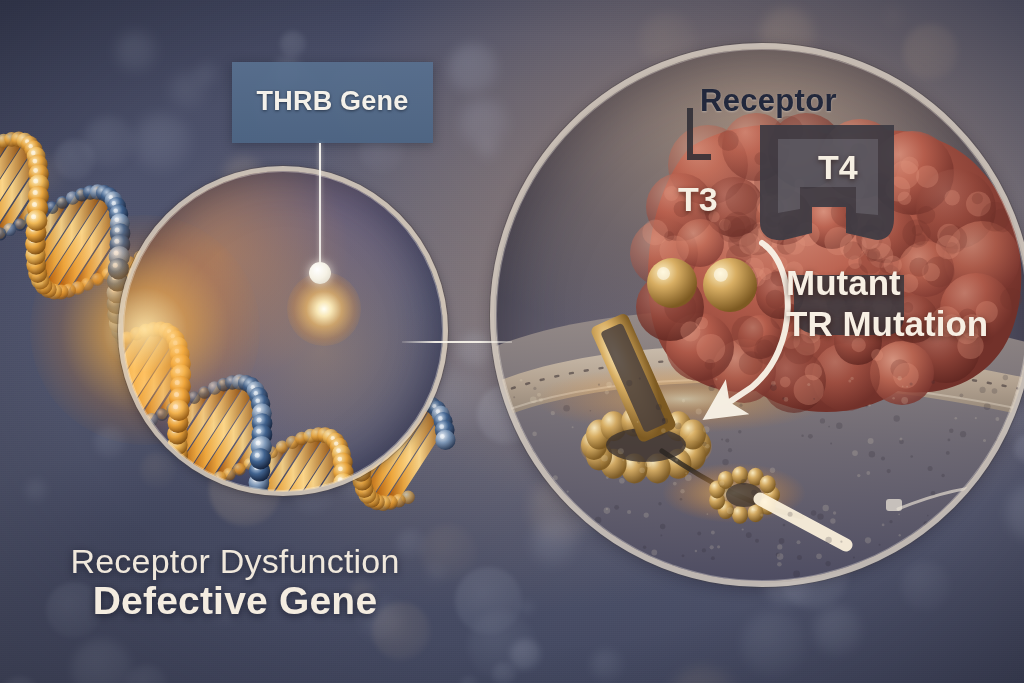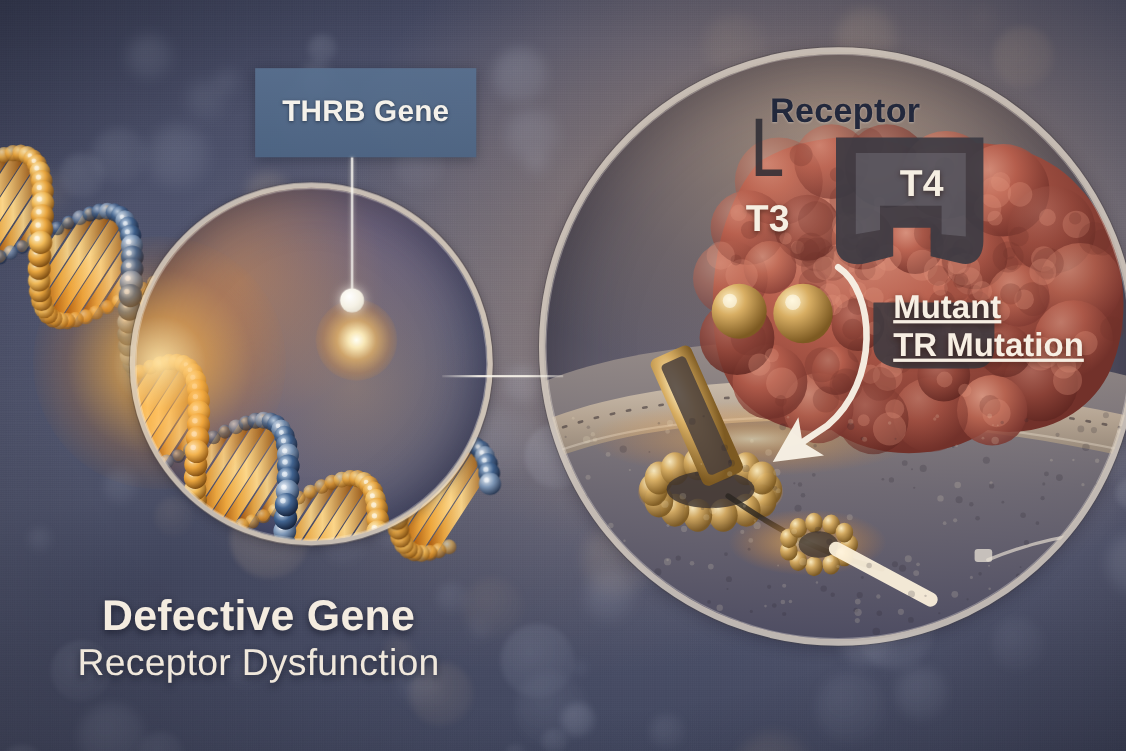--- a/index.html
+++ b/index.html
@@ -118,23 +118,22 @@
   }
   #label-t3{
     left:678px;top:180px;color:#f6efe2;font-size:34px;font-weight:700;
     text-shadow:0 2px 5px rgba(40,20,14,.60);
   }
   #label-t4{
     left:818px;top:148px;color:#f6efe2;font-size:34px;font-weight:700;
     text-shadow:0 2px 5px rgba(40,20,14,.60);
   }
   #label-mutant{
-    left:812px;top:262px;color:#f7efe3;font-size:30px;font-weight:700;line-height:1.18;
+    left:786px;top:262px;color:#f7efe3;font-size:35px;font-weight:700;line-height:1.18;
     text-shadow:0 2px 6px rgba(44,18,12,.62);
-    text-decoration:underline;
   }
   #title-block{
     position:absolute;left:0;top:540px;width:470px;text-align:center;
   }
   #title-main{
     color:#f4ece0;font-size:39px;font-weight:700;line-height:1.08;letter-spacing:.2px;
     text-shadow:0 2px 7px rgba(14,16,30,.62);
   }
   #title-sub{
     color:#f0e8dc;font-size:34px;font-weight:400;line-height:1.12;letter-spacing:.2px;
@@ -1584,17 +1583,17 @@
 
   <div class="cap" id="label-nucleus">Receptor</div>
   <div class="cap" id="label-t3">T3</div>
   <div class="cap" id="label-t4">T4</div>
   <div class="cap" id="label-mutant">
     <div>Mutant</div>
     <div>TR Mutation</div>
   </div>
 
   <div id="title-block">
+    <div id="title-sub">Receptor Dysfunction</div>
     <div id="title-main">Defective Gene</div>
-    <div id="title-sub">Receptor Dysfunction</div>
   </div>
 
 </div>
 
 </body></html>

